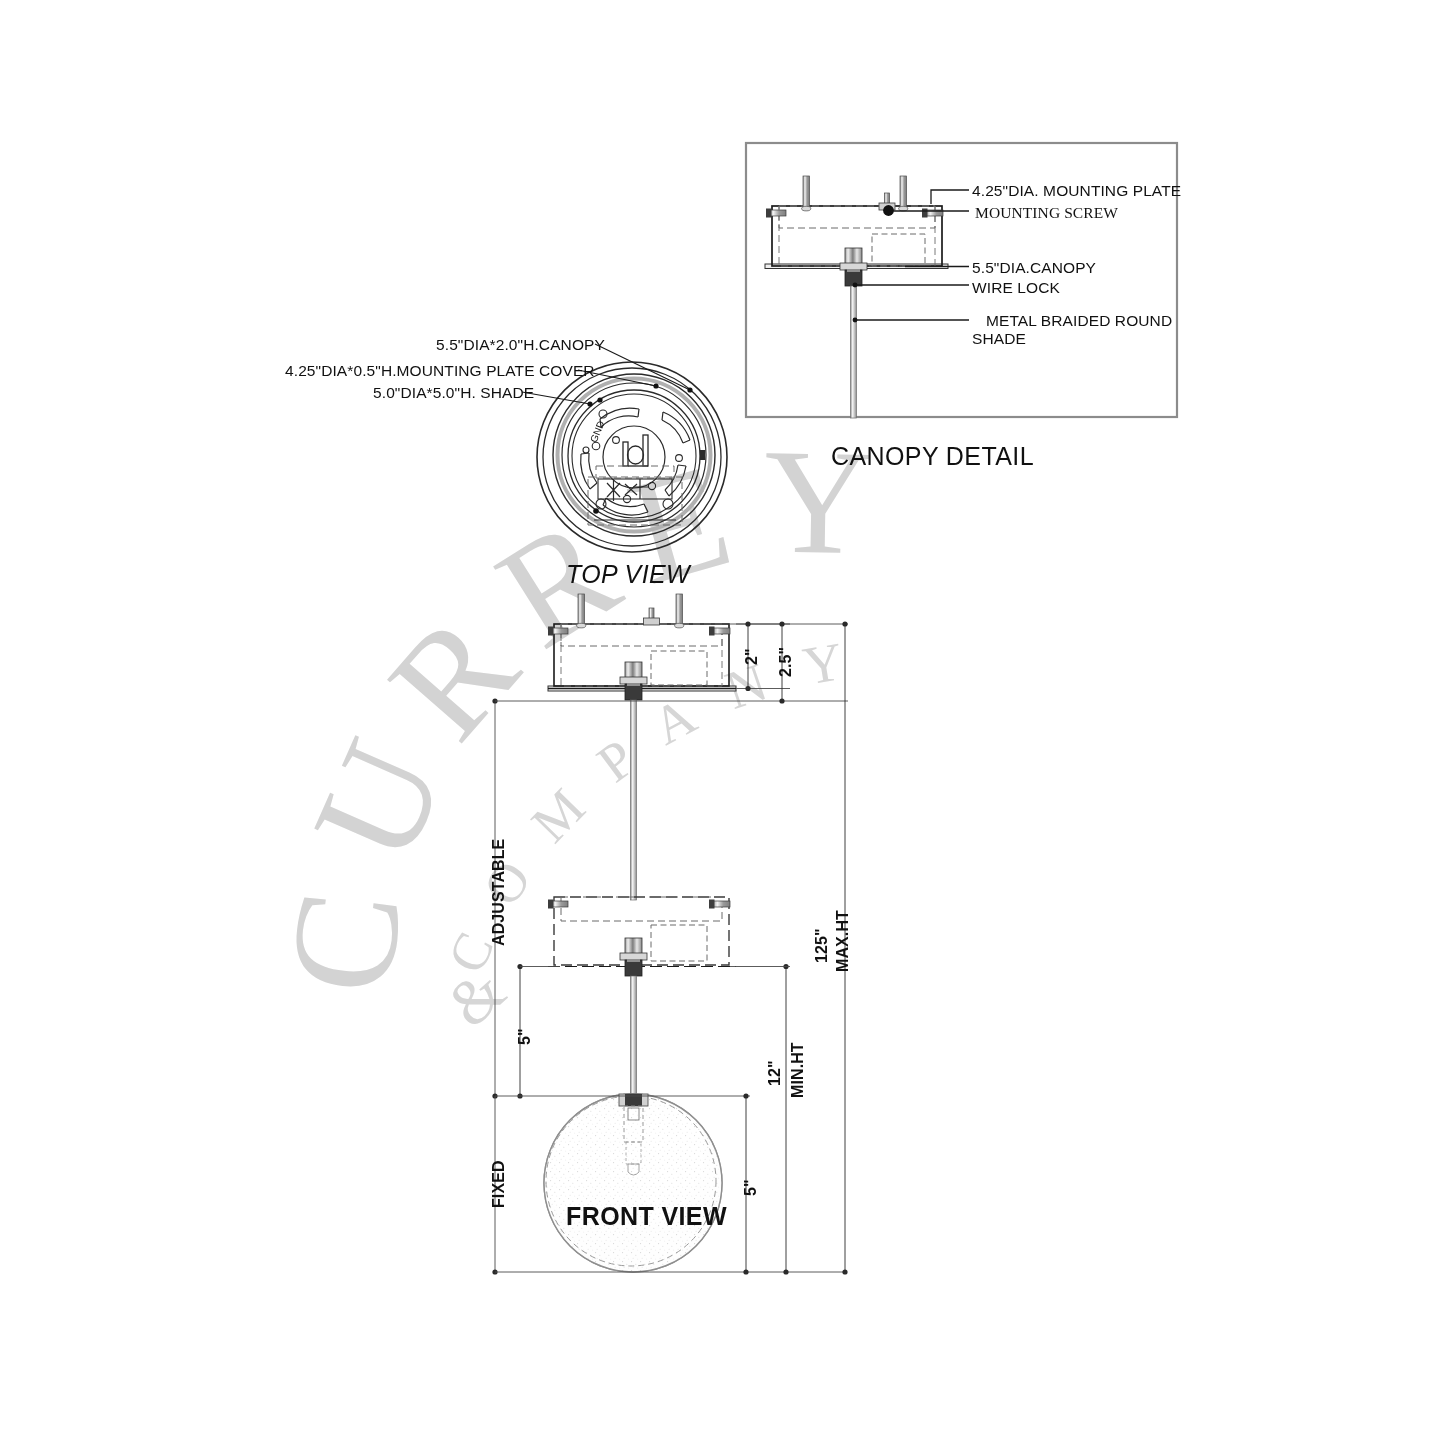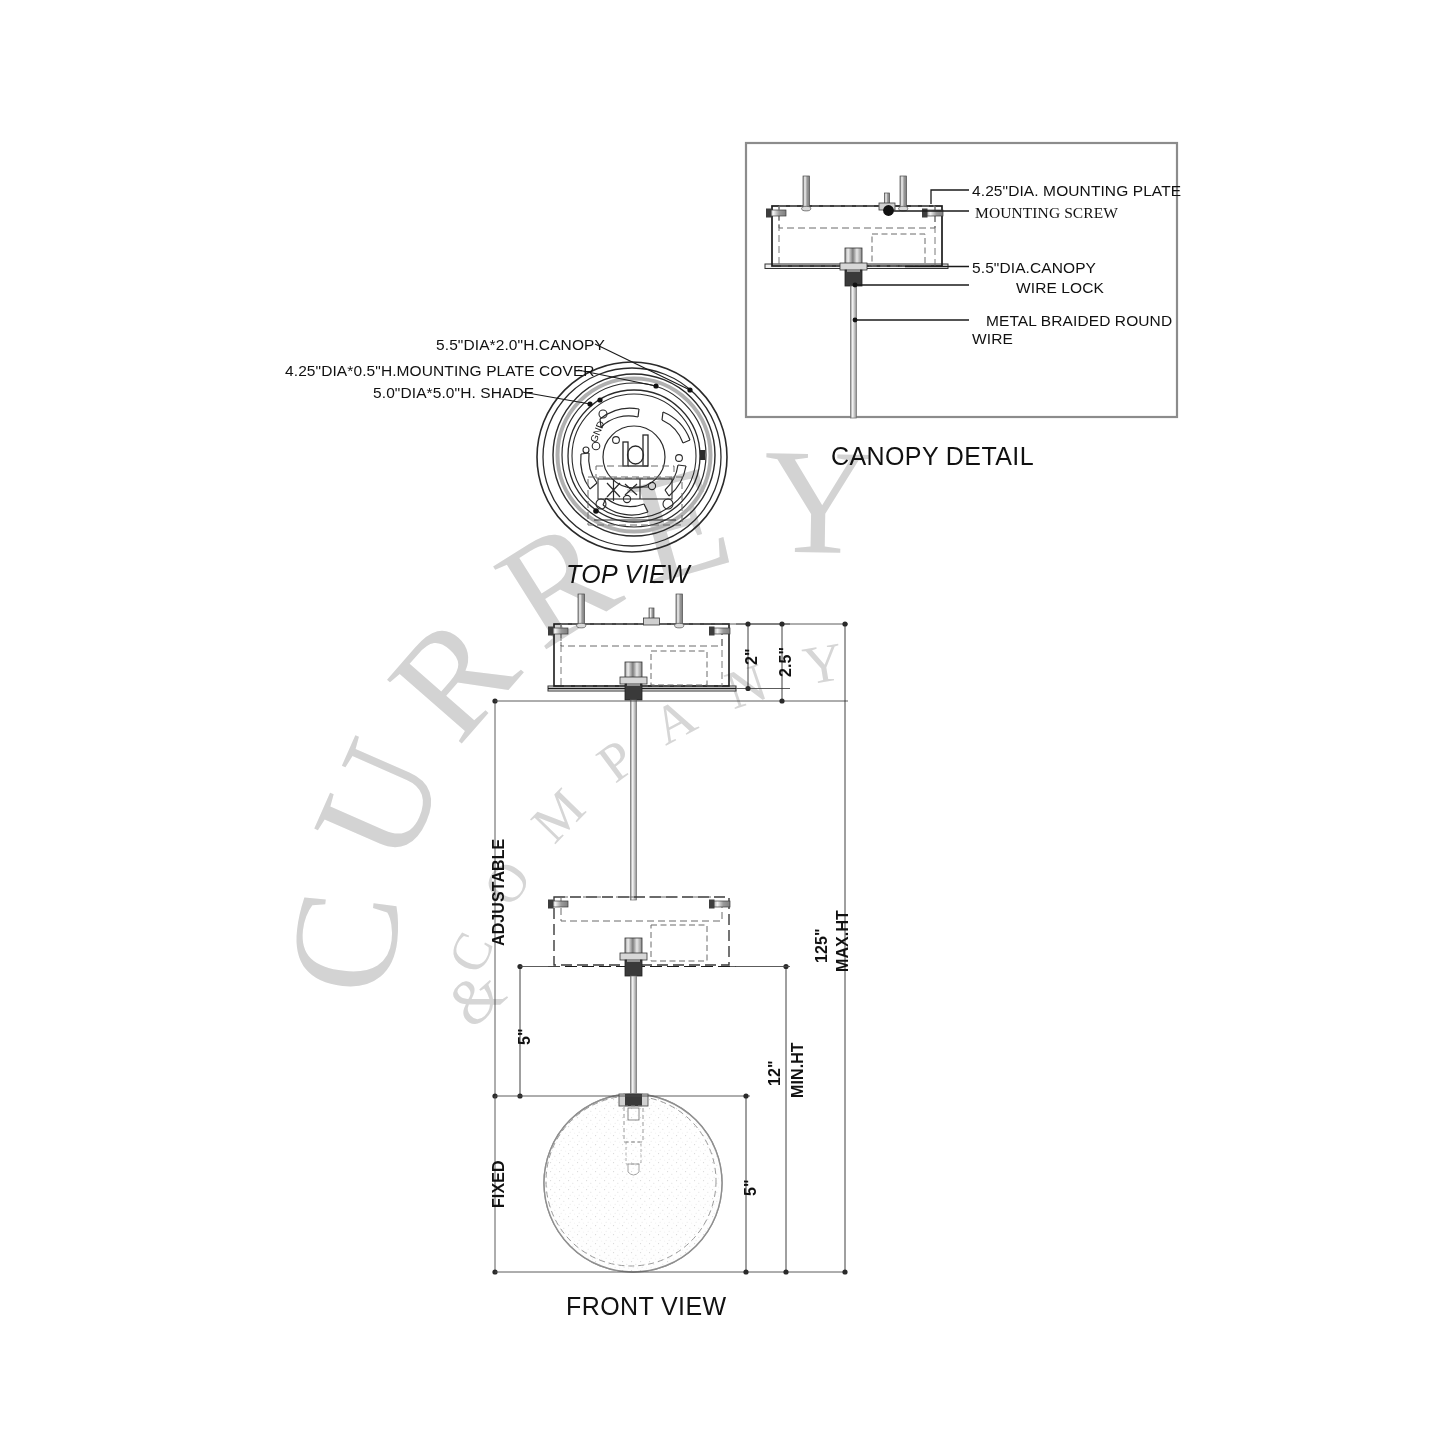--- a/index.html
+++ b/index.html
@@ -319,35 +319,35 @@
     <circle cx="845" cy="624" r="2.6" fill="#2a2a2a" stroke="none"></circle>
     <circle cx="845" cy="1272" r="2.6" fill="#2a2a2a" stroke="none"></circle>
   </g>
 
   </g>
 </svg>
 
 <div class="lbl callout" style="left:972px;top:182px;">4.25"DIA. MOUNTING PLATE</div>
 <div class="lbl callout" style="left:975px;top:204px;font-family:Liberation Serif, serif;">MOUNTING SCREW</div>
 <div class="lbl callout" style="left:972px;top:259px;">5.5"DIA.CANOPY</div>
-<div class="lbl callout" style="left:972px;top:279px;margin-left:44px;">WIRE LOCK</div>
+<div class="lbl callout" style="left:972px;top:279px;">WIRE LOCK</div>
 <div class="lbl callout" style="left:972px;top:312px;margin-left:14px;">METAL BRAIDED ROUND</div>
-<div class="lbl callout" style="left:972px;top:330px;"> WIRE</div>
+<div class="lbl callout" style="left:972px;top:330px;"> SHADE</div>
 
 <div class="lbl viewtitle" style="left:831px;top:442px;">CANOPY DETAIL</div>
 
 <div class="lbl topcall" style="left:436px;top:336px;">5.5"DIA*2.0"H.CANOPY</div>
 <div class="lbl topcall" style="left:285px;top:362px;">4.25"DIA*0.5"H.MOUNTING PLATE  COVER</div>
 <div class="lbl topcall" style="left:373px;top:384px;">5.0"DIA*5.0"H. SHADE</div>
 
 <div class="lbl rot" style="left:588px;top:440px;font-size:10px;transform:rotate(-68deg);">GND</div>
 
 <div class="lbl viewtitle" style="left:566px;top:560px;font-style:italic;">TOP VIEW</div>
 
-<div class="lbl viewtitle" style="left:566px;top:1292px;">FRONT VIEW</div>
+<div class="lbl viewtitle" style="left:566px;top:1202px;font-weight:bold;">FRONT VIEW</div>
 
 <div class="lbl dimtxt rot" style="left:743px;top:665px;transform:rotate(-90deg);">2"</div>
 <div class="lbl dimtxt rot" style="left:777px;top:677px;transform:rotate(-90deg);">2.5"</div>
 <div class="lbl dimtxt rot" style="left:490px;top:946px;transform:rotate(-90deg);">ADJUSTABLE</div>
 <div class="lbl dimtxt rot" style="left:813px;top:963px;transform:rotate(-90deg);">125"</div>
 <div class="lbl dimtxt rot" style="left:834px;top:972px;transform:rotate(-90deg);">MAX.HT</div>
 <div class="lbl dimtxt rot" style="left:516px;top:1045px;transform:rotate(-90deg);">5"</div>
 <div class="lbl dimtxt rot" style="left:766px;top:1086px;transform:rotate(-90deg);">12"</div>
 <div class="lbl dimtxt rot" style="left:789px;top:1098px;transform:rotate(-90deg);">MIN.HT</div>
 <div class="lbl dimtxt rot" style="left:490px;top:1208px;transform:rotate(-90deg);">FIXED</div>

